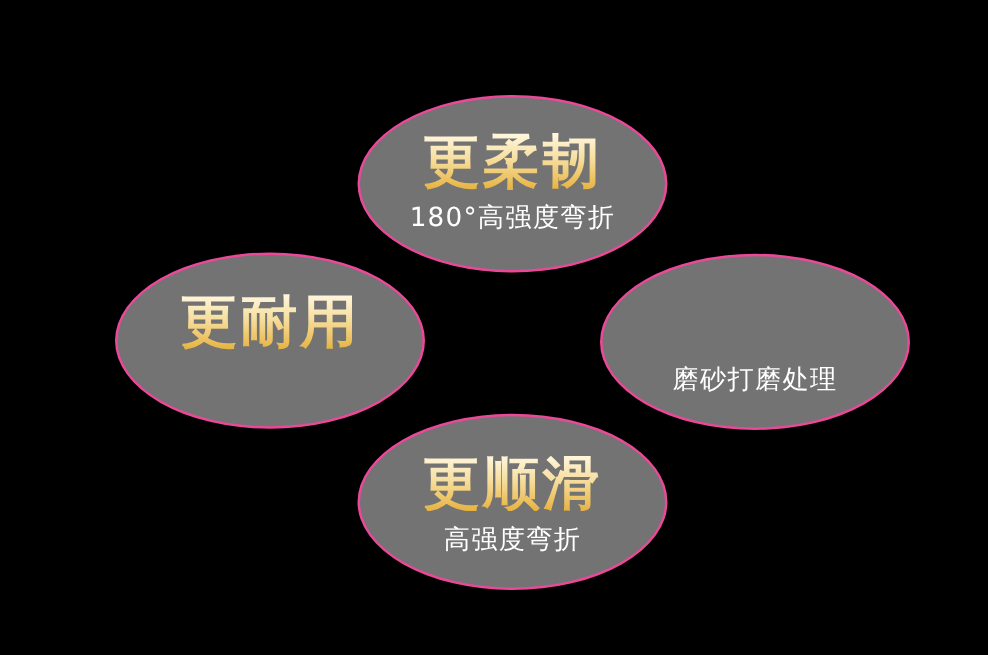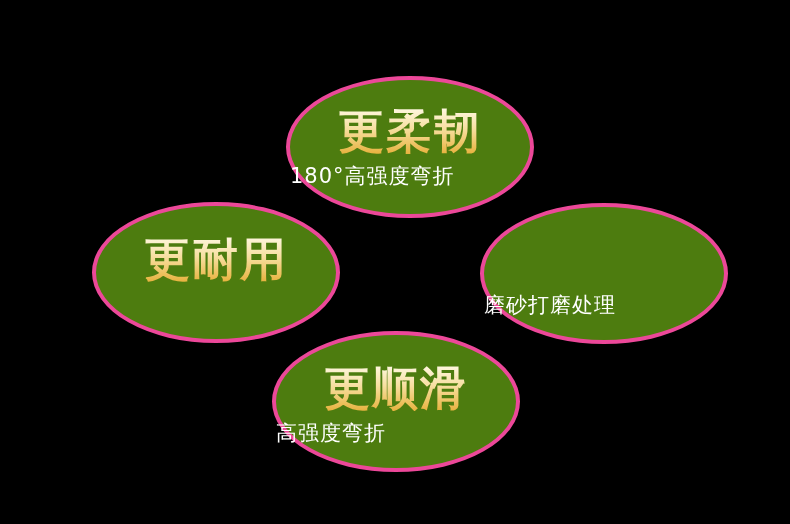--- a/index.html
+++ b/index.html
@@ -10,44 +10,44 @@
     body {
       width: 790px;
       height: 524px;
       position: relative;
       overflow: hidden;
       font-family: "DejaVu Sans", sans-serif;
     }
     .feature {
       position: absolute;
       box-sizing: border-box;
-      border: 4px solid #ec4899;
+      border: 2px solid #ec4899;
       border-radius: 50%;
-      background: #4d7c0f;
+      background: #737373;
     }
     .title {
       position: absolute;
       left: 0;
       right: 0;
       text-align: center;
       font-weight: bold;
       font-size: 46px;
       line-height: 1;
       letter-spacing: 2px;
       background: linear-gradient(180deg, #fff8e2 0%, #f7dfa0 45%, #e7b23e 100%);
       -webkit-background-clip: text;
       background-clip: text;
       color: transparent;
       -webkit-text-fill-color: transparent;
     }
     .subtitle {
       position: absolute;
       left: 0;
       right: 0;
-      text-align: left;
+      text-align: center;
       color: #ffffff;
       font-size: 21px;
       line-height: 1;
       letter-spacing: 1px;
     }
   </style>
 </head>
 <body>
 
 <div class="feature" style="left:286px; top:76px; width:248px; height:142px;">
@@ -56,16 +56,16 @@
 </div>
 
 <div class="feature" style="left:92px; top:202px; width:248px; height:141px;">
   <div class="title" style="top:30px;">更耐用</div>
 </div>
 
 <div class="feature" style="left:480px; top:203px; width:248px; height:141px;">
   <div class="subtitle" style="top:88px;">磨砂打磨处理</div>
 </div>
 
-<div class="feature" style="left:272px; top:331px; width:248px; height:141px;">
+<div class="feature" style="left:286px; top:331px; width:248px; height:141px;">
   <div class="title" style="top:30px;">更顺滑</div>
   <div class="subtitle" style="top:88px;">高强度弯折</div>
 </div>
 
 </body></html>

